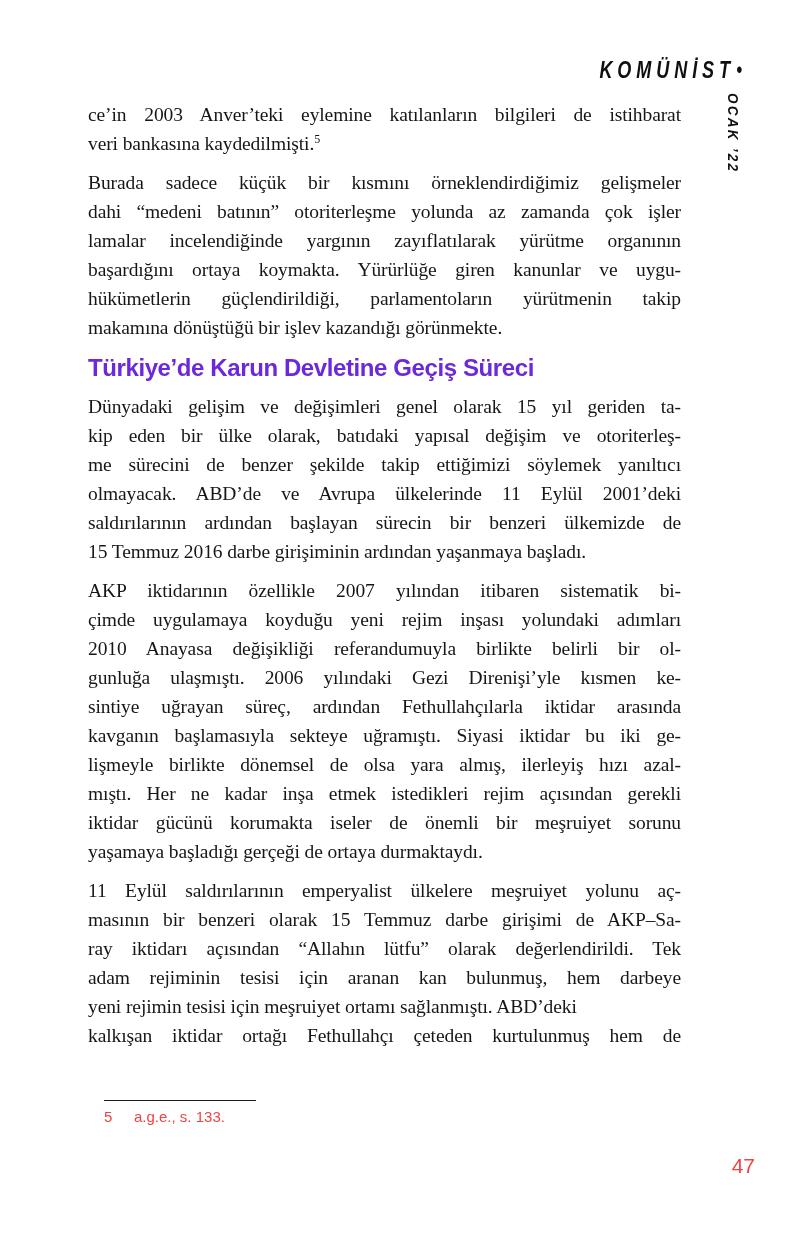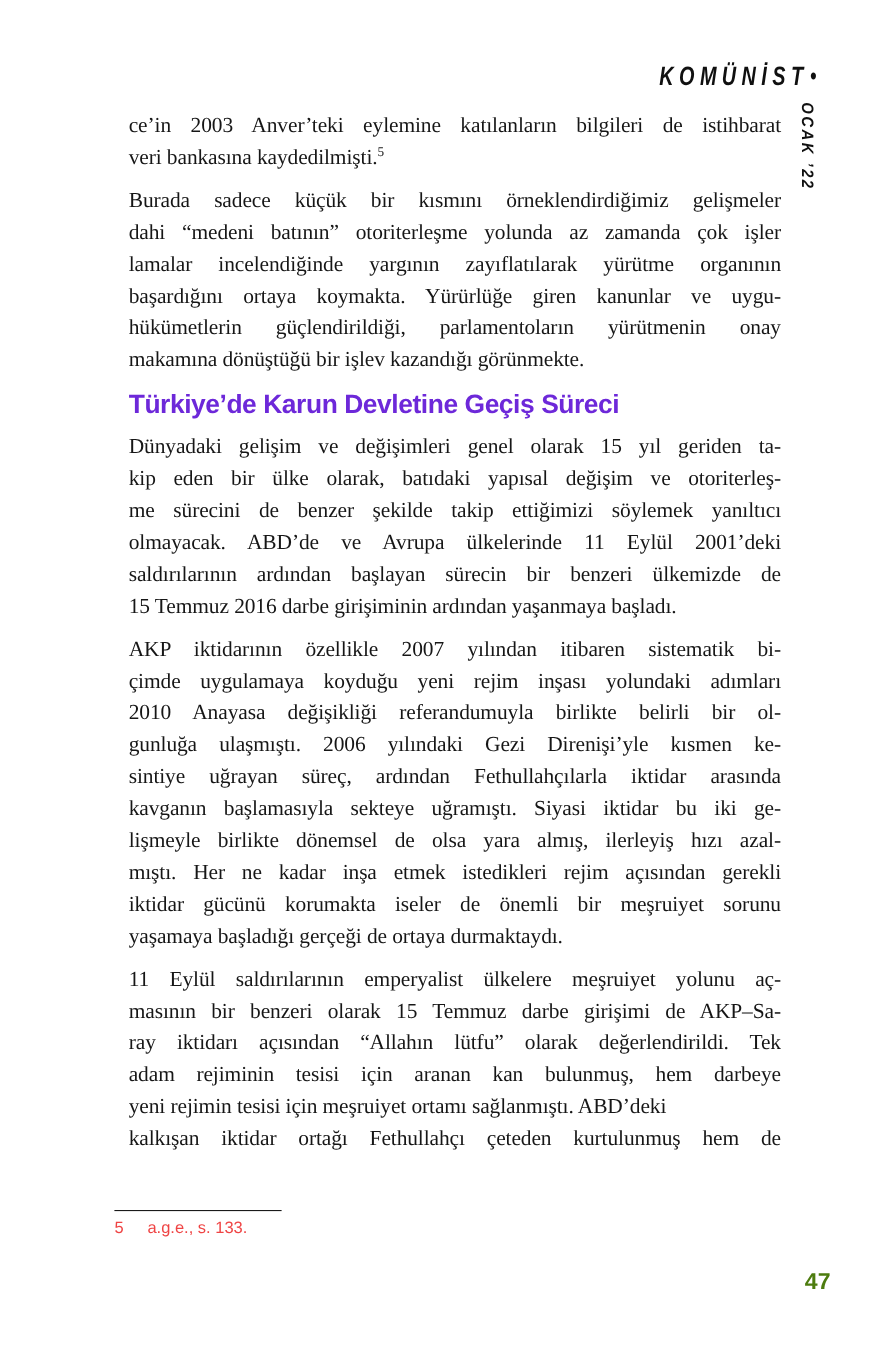--- a/index.html
+++ b/index.html
@@ -46,21 +46,21 @@
     letter-spacing: 2.5px;
     color: #101010;
     transform: rotate(90deg) scaleX(0.9);
     transform-origin: left top;
     white-space: nowrap;
   }
 
   
   .text-block {
     position: absolute;
-    left: 117px; top: 100px;
+    left: 88px; top: 100px;
     width: 593px;
   }
   .para { margin: 0 0 10px 0; }
   .line {
     font-size: 19.5px;
     line-height: 29px;
     text-align: justify;
     text-align-last: justify;
     letter-spacing: -0.1px;
     white-space: normal;
@@ -95,23 +95,23 @@
     border-top: 1.5px solid #1a1a1a;
     margin: 0 0 7px 0;
   }
   .footnote-marker { display: inline-block; width: 30px; }
 
   
   .page-number {
     position: absolute;
     top: 1154px; right: 43px;
     font-family: "Liberation Sans", sans-serif;
-    font-weight: 700;
+    font-weight: 400;
     font-size: 21px;
-    color: #4d7c0f;
+    color: #ef4444;
   }
 </style>
 </head>
 <body>
 
 <div class="page">
 
   <div class="masthead">
     <span>KOMÜNİST</span><span class="bullet">•</span>
   </div>
@@ -121,21 +121,21 @@
   <div class="text-block">
       <div class="para">
         <div class="line">ce’in 2003 Anver’teki eylemine katılanların bilgileri de istihbarat</div>
         <div class="line last">veri bankasına kaydedilmişti.<sup>5</sup></div>
       </div>
       <div class="para">
         <div class="line">Burada sadece küçük bir kısmını örneklendirdiğimiz gelişmeler</div>
         <div class="line">dahi “medeni batının” otoriterleşme yolunda az zamanda çok işler</div>
         <div class="line">lamalar incelendiğinde yargının zayıflatılarak yürütme organının</div>
         <div class="line">başardığını ortaya koymakta. Yürürlüğe giren kanunlar ve uygu-</div>
-        <div class="line">hükümetlerin güçlendirildiği, parlamentoların yürütmenin onay</div>
+        <div class="line">hükümetlerin güçlendirildiği, parlamentoların yürütmenin takip</div>
         <div class="line last">makamına dönüştüğü bir işlev kazandığı görünmekte.</div>
       </div>
       <h2 class="section-heading">Türkiye’de Karun Devletine Geçiş Süreci</h2>
       <div class="para">
         <div class="line">Dünyadaki gelişim ve değişimleri genel olarak 15 yıl geriden ta-</div>
         <div class="line">kip eden bir ülke olarak, batıdaki yapısal değişim ve otoriterleş-</div>
         <div class="line">me sürecini de benzer şekilde takip ettiğimizi söylemek yanıltıcı</div>
         <div class="line">olmayacak. ABD’de ve Avrupa ülkelerinde 11 Eylül 2001’deki</div>
         <div class="line">saldırılarının ardından başlayan sürecin bir benzeri ülkemizde de</div>
         <div class="line last">15 Temmuz 2016 darbe girişiminin ardından yaşanmaya başladı.</div>

